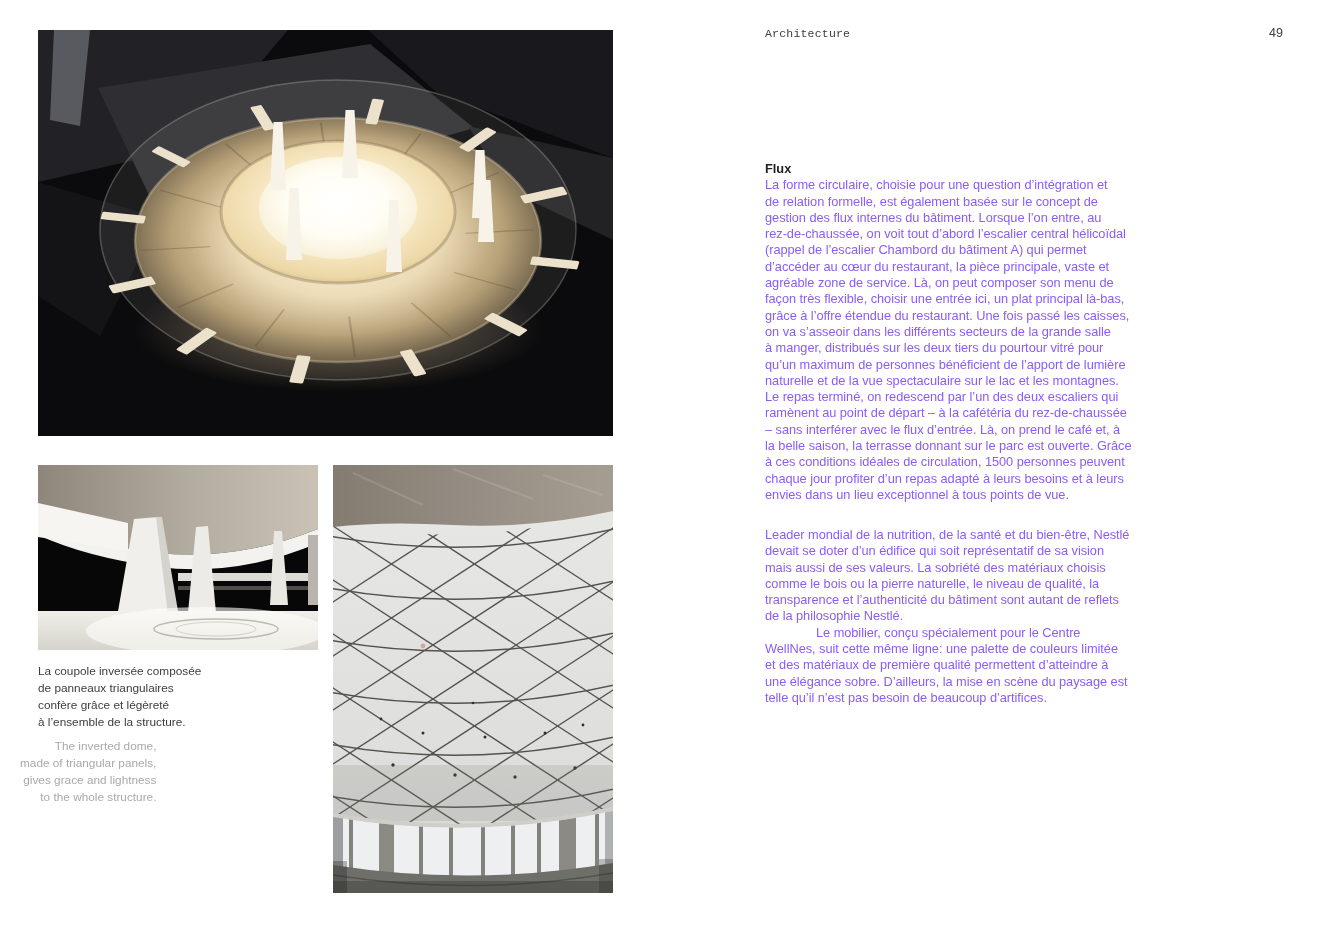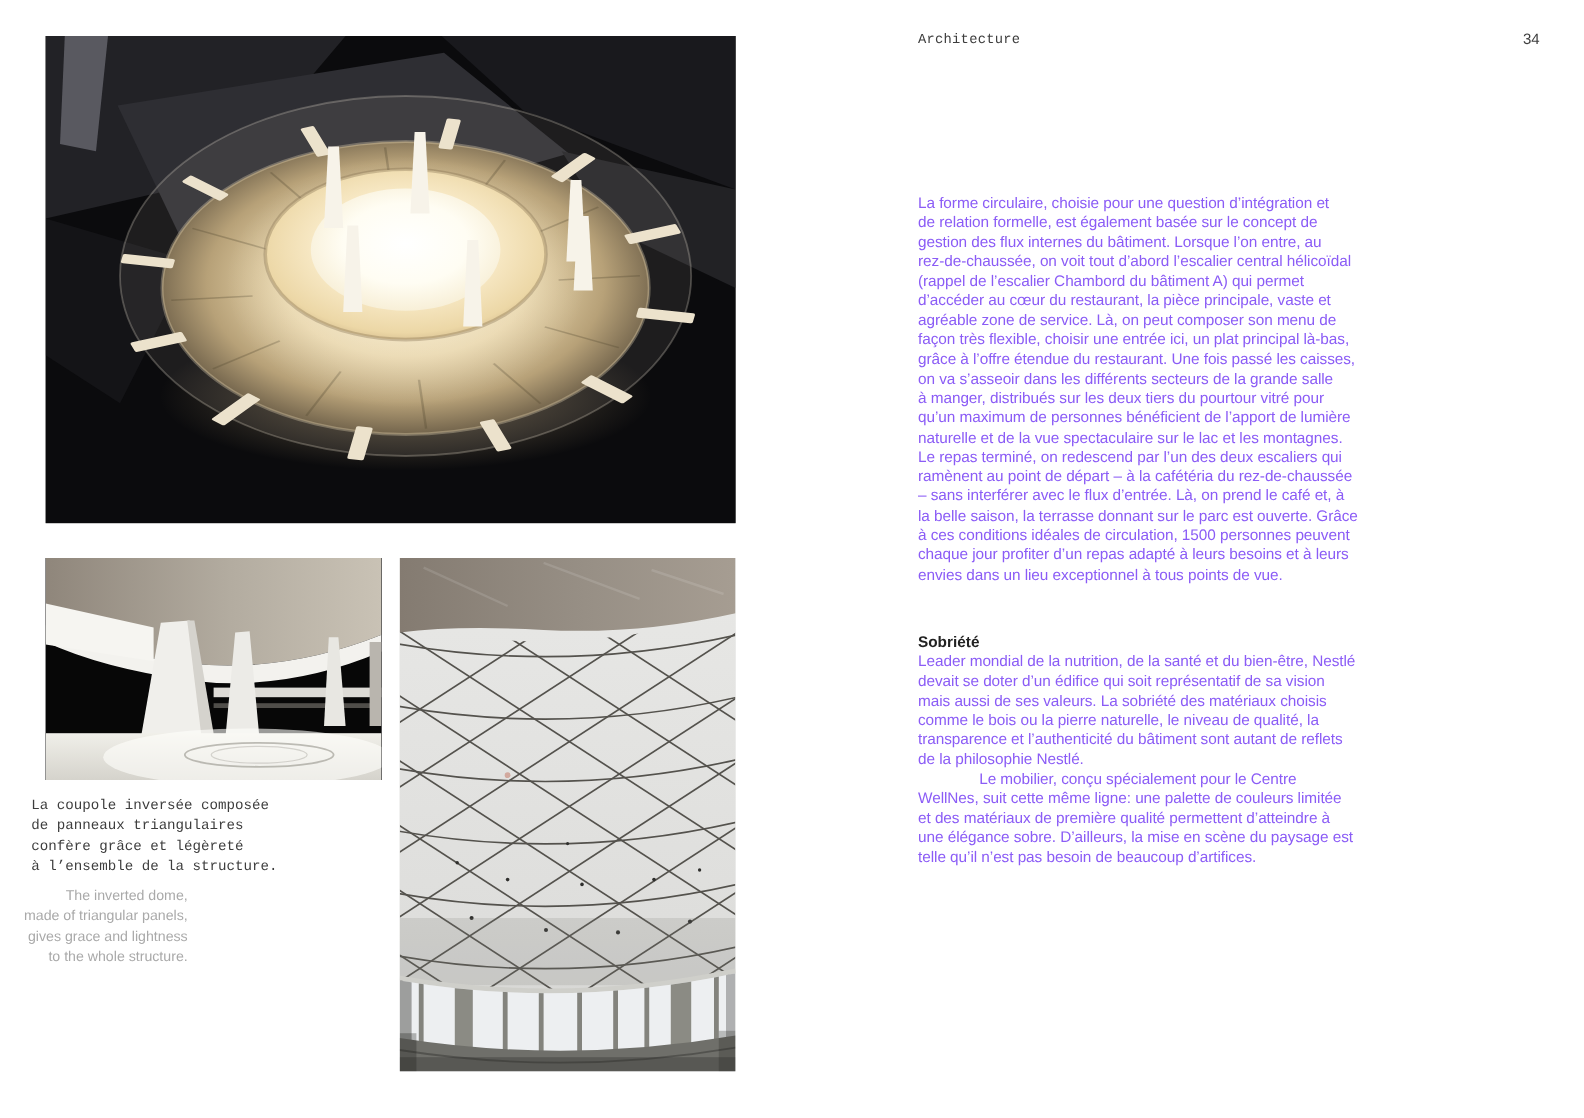--- a/index.html
+++ b/index.html
@@ -16,21 +16,21 @@
   .article .heading{font-weight:bold;font-size:12.8px;line-height:16.3px;color:#222;}
   .article .body{font-size:12.8px;line-height:16.3px;letter-spacing:-0.05px;white-space:pre;color:#8b5cf6;}
   .caption{font-size:11.8px;line-height:17px;white-space:pre;}
   .caption-fr{color:#3d3d3d;}
   .caption-en{color:#a9a9a9;}
 </style>
 </head>
 <body>
 
 <div class="abs running-head" style="left:765px;top:27px;">Architecture</div>
-<div class="abs page-number" style="right:37px;top:26px;width:60px;">34</div>
+<div class="abs page-number" style="right:37px;top:26px;width:60px;">49</div>
 
 <figure class="photo" style="left:38px;top:30px;width:575px;height:406px;margin:0;">
   <svg viewBox="0 0 575 406" preserveAspectRatio="none">
     <defs>
       <radialGradient id="gDisc" cx="50%" cy="48%" r="60%">
         <stop offset="0%" stop-color="#f6ebd0"></stop>
         <stop offset="42%" stop-color="#e7d4aa"></stop>
         <stop offset="68%" stop-color="#b7a178"></stop>
         <stop offset="88%" stop-color="#6e6049"></stop>
         <stop offset="100%" stop-color="#474031"></stop>
@@ -248,30 +248,31 @@
     <g>
       <path d="M0,400 Q140,422 280,398 L280,428 H0 Z" fill="#6f6f6a"></path>
       <path d="M0,410 Q140,432 280,408" stroke="rgba(40,40,38,0.4)" stroke-width="1.5" fill="none"></path>
       <rect x="0" y="416" width="280" height="12" fill="rgba(45,45,42,0.35)"></rect>
       <rect x="0" y="396" width="14" height="32" fill="rgba(30,30,28,0.3)"></rect>
       <rect x="266" y="394" width="14" height="34" fill="rgba(30,30,28,0.25)"></rect>
     </g>
   </svg>
 </figure>
 
-<div class="abs caption caption-fr" style="left:26px;top:663px;font-family:Liberation Mono, monospace;">La coupole inversée composée
+<div class="abs caption caption-fr" style="left:38px;top:663px;">La coupole inversée composée
 de panneaux triangulaires
 confère grâce et légèreté
 à l’ensemble de la structure.</div>
 <div class="abs caption caption-en" style="left:20px;top:738px;text-align:right;">The inverted dome,
 made of triangular panels,
 gives grace and lightness
 to the whole structure.</div>
 
 <section class="abs article" style="left:765px;top:161px;">
+  <div class="heading">Flux</div>
   <div class="body">La forme circulaire, choisie pour une question d’intégration et
 de relation formelle, est également basée sur le concept de
 gestion des flux internes du bâtiment. Lorsque l’on entre, au
 rez-de-chaussée, on voit tout d’abord l’escalier central hélicoïdal
 (rappel de l’escalier Chambord du bâtiment A) qui permet
 d’accéder au cœur du restaurant, la pièce principale, vaste et
 agréable zone de service. Là, on peut composer son menu de
 façon très flexible, choisir une entrée ici, un plat principal là-bas,
 grâce à l’offre étendue du restaurant. Une fois passé les caisses,
 on va s’asseoir dans les différents secteurs de la grande salle
@@ -281,21 +282,20 @@
 Le repas terminé, on redescend par l’un des deux escaliers qui
 ramènent au point de départ – à la cafétéria du rez-de-chaussée
 – sans interférer avec le flux d’entrée. Là, on prend le café et, à
 la belle saison, la terrasse donnant sur le parc est ouverte. Grâce
 à ces conditions idéales de circulation, 1500 personnes peuvent
 chaque jour profiter d’un repas adapté à leurs besoins et à leurs
 envies dans un lieu exceptionnel à tous points de vue.</div>
 </section>
 
 <section class="abs article" style="left:765px;top:527px;">
-  <div class="heading">Sobriété</div>
   <div class="body">Leader mondial de la nutrition, de la santé et du bien-être, Nestlé
 devait se doter d’un édifice qui soit représentatif de sa vision
 mais aussi de ses valeurs. La sobriété des matériaux choisis
 comme le bois ou la pierre naturelle, le niveau de qualité, la
 transparence et l’authenticité du bâtiment sont autant de reflets
 de la philosophie Nestlé.
     Le mobilier, conçu spécialement pour le Centre
 WellNes, suit cette même ligne: une palette de couleurs limitée
 et des matériaux de première qualité permettent d’atteindre à
 une élégance sobre. D’ailleurs, la mise en scène du paysage est

